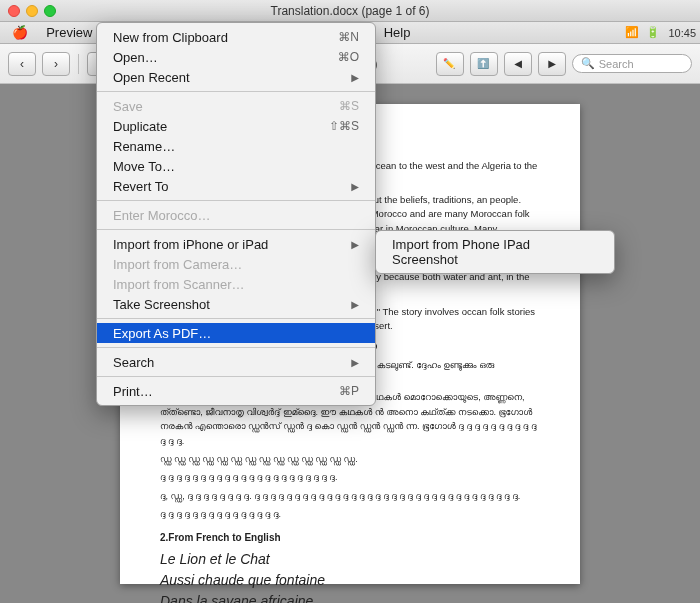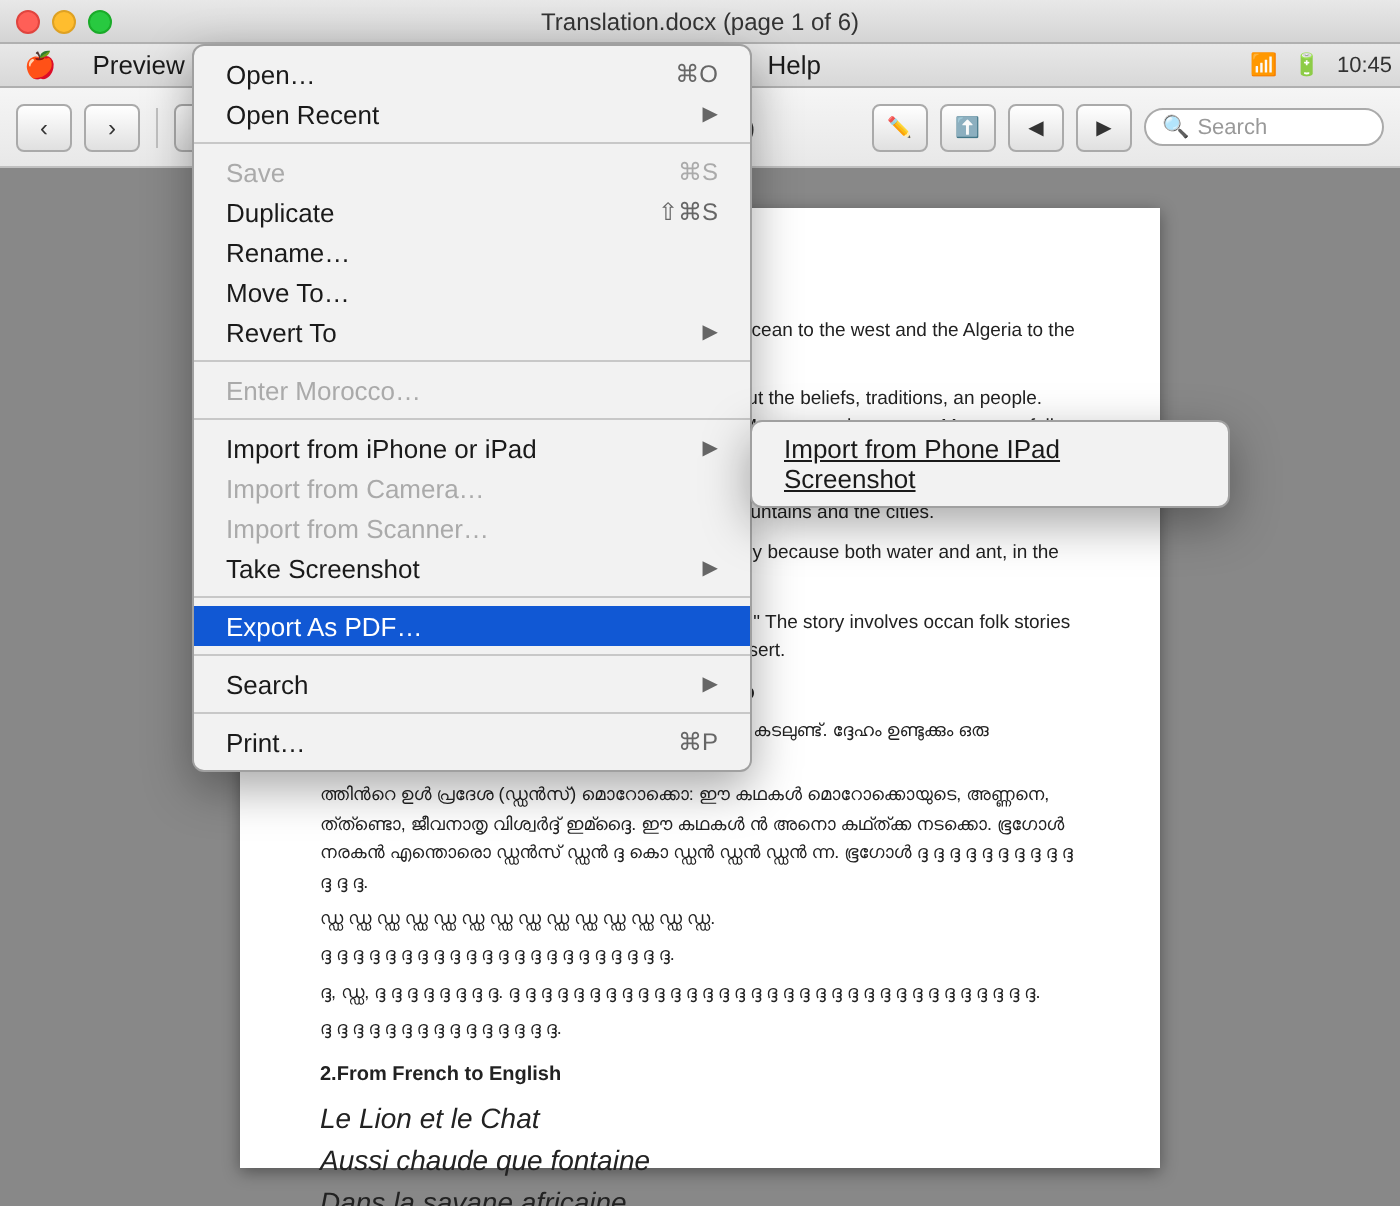--- a/index.html
+++ b/index.html
@@ -227,21 +227,20 @@
       position: absolute;
       top: -4px;
       left: 100%;
       width: 240px;
       background: #f2f2f2;
       border: 1px solid #a0a0a0;
       border-radius: 6px;
       box-shadow: 0 8px 24px rgba(0,0,0,0.35);
       padding: 4px 0;
       z-index: 101;
-      text-decoration: underline;
     }
     .submenu-item {
       display: flex;
       align-items: center;
       padding: 2px 16px;
       font-size: 13px;
       color: #1a1a1a;
       cursor: default;
       min-height: 20px;
     }
@@ -315,20 +314,24 @@
       <div class="doc-italic">Dans la savane africaine</div>
       <div class="doc-italic">Se prélassait toute la journée</div>
 
     </div>
   </div>
 </div>
 
 <div class="menu-dropdown">
 
   <div class="menu-drop-item">
+    <span>New from Clipboard</span>
+    <span class="shortcut">⌘N</span>
+  </div>
+  <div class="menu-drop-item">
     <span>Open…</span>
     <span class="shortcut">⌘O</span>
   </div>
   <div class="menu-drop-item">
     <span>Open Recent</span>
     <span class="arrow">▶</span>
   </div>
 
   <div class="menu-separator"></div>
 

